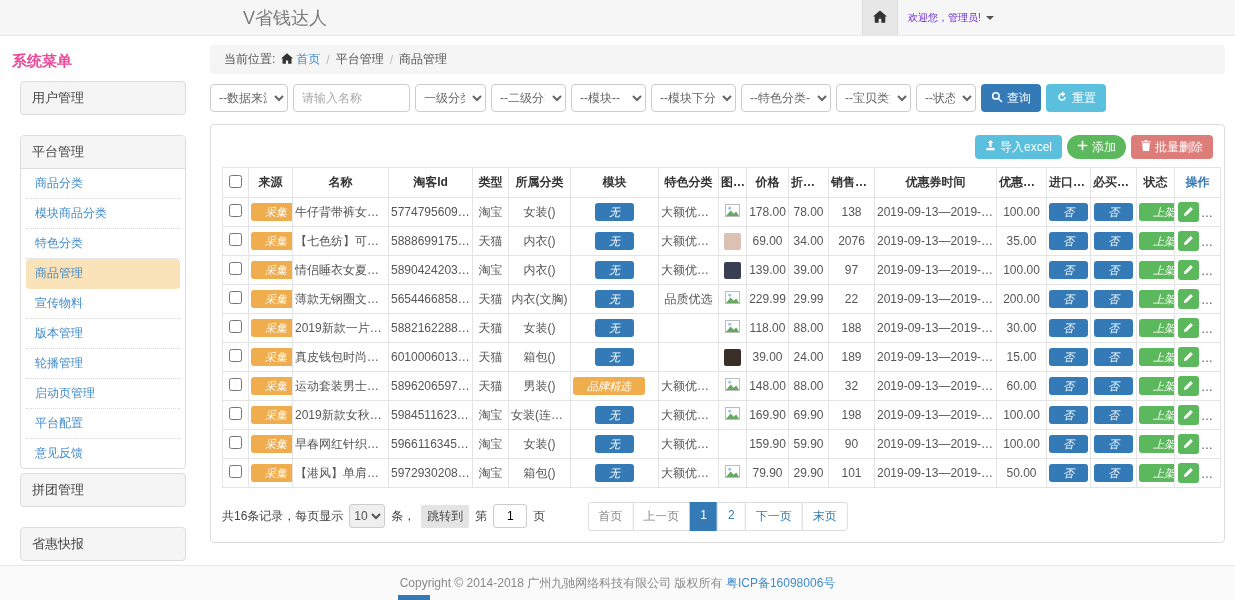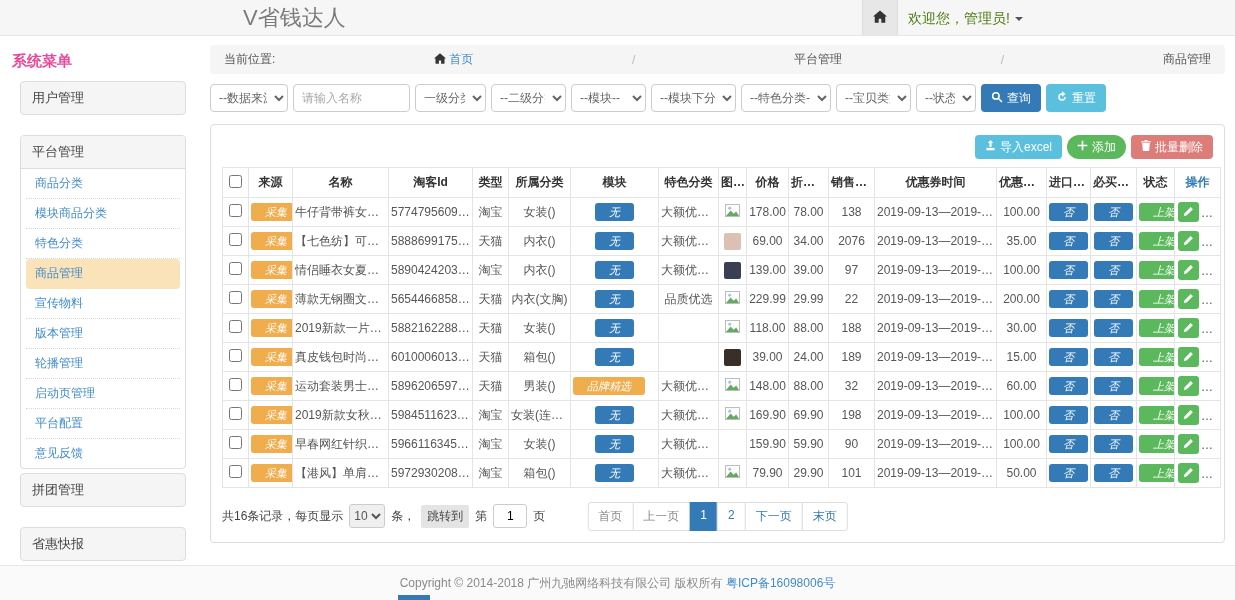--- a/index.html
+++ b/index.html
@@ -2,43 +2,43 @@
 <html><head>
 <meta charset="utf-8">
 <style>
   * { box-sizing: border-box; margin: 0; padding: 0; }
   html,body { width:1235px; height:600px; }
   body { font-family:"Liberation Sans","DejaVu Sans",sans-serif; background:#fff; color:#333; }
   .page { position:relative; width:1235px; height:600px; overflow:hidden; background:#fff; }
 
   
   header { position:relative; height:36px; background:#f6f6f6; border-bottom:1px solid #e7e7e7; }
-  .hdr-title { position:absolute; left:243px; top:0; line-height:36px; font-size:22px; color:#7b7b7b; }
+  .hdr-title { position:absolute; left:243px; top:0; line-height:36px; font-size:18px; color:#7b7b7b; }
   .hdr-home { position:absolute; left:862px; top:0; width:36px; height:35px; background:#e7e7e7;
               border-left:1px solid #ddd; border-right:1px solid #ddd; display:flex; align-items:center; justify-content:center; cursor:pointer; }
-  .hdr-welcome { position:absolute; left:908px; top:0; line-height:36px; font-size:14px; color:#4d7c0f; cursor:pointer; }
+  .hdr-welcome { position:absolute; left:908px; top:0; line-height:36px; font-size:10px; color:#6d28d9; cursor:pointer; }
   .caret { display:inline-block; margin-left:5px; vertical-align:middle; width:0; height:0;
            border-left:4px solid transparent; border-right:4px solid transparent; border-top:4px solid #555; }
 
   
   .layout { display:flex; align-items:flex-start; }
   aside { width:182px; margin:12px 0 0 8px; flex:none; }
   .side-title { padding:4px 2px 10px 4px; font-size:15px; font-weight:bold; color:#ec4899; }
   .side-group { margin:0 4px 20px 12px; padding:7px 11px; background:#f5f5f5; border:1px solid #ddd;
                 border-radius:4px; font-size:13px; color:#444; cursor:pointer; }
   .side-panel { margin:0 4px 4px 12px; border:1px solid #ddd; border-radius:4px; background:#fff; overflow:hidden; }
   .side-panel .side-group { margin:0; border:none; border-bottom:1px solid #ddd; border-radius:0; }
   .sub-item { margin:0 5px; padding:6px 9px; font-size:12px; color:#428bca; border-bottom:1px dotted #d8d8d8; cursor:pointer; }
   .sub-item:last-child { border-bottom:none; }
   .sub-item.active { background:#fbe3b9; border-radius:4px; border-bottom-color:transparent; }
 
   main { flex:1; margin:9px 10px 0 20px; min-width:0; }
 
   
-  .breadcrumb { background:#f5f5f5; border-radius:4px; padding:6px 14px; font-size:12px; color:#555; display:flex; align-items:center; gap:6px;justify-content:space-between; }
+  .breadcrumb { background:#f5f5f5; border-radius:4px; padding:6px 14px; font-size:12px; color:#555; display:flex; align-items:center; gap:6px; }
   .breadcrumb .home-link { color:#428bca; display:inline-flex; align-items:center; gap:3px; cursor:pointer; }
   .breadcrumb .sep { color:#bbb; }
 
   
   .filters { display:flex; align-items:center; gap:5px; margin-top:10px; }
   .f-sel, .f-input { height:28px; border:1px solid #ccc; border-radius:4px; background:#fff; font-size:12px; color:#666; padding:0 4px; font-family:inherit; }
   .f-input { width:117px; padding:0 8px; }
   .f-input::placeholder { color:#aaa; }
   .w78{width:78px}.w77{width:71px}.w75{width:75px}.w85{width:85px}.w90{width:90px}.w60{width:60px}
   .btn { display:inline-flex; align-items:center; gap:4px; border:none; border-radius:4px; color:#fff;

